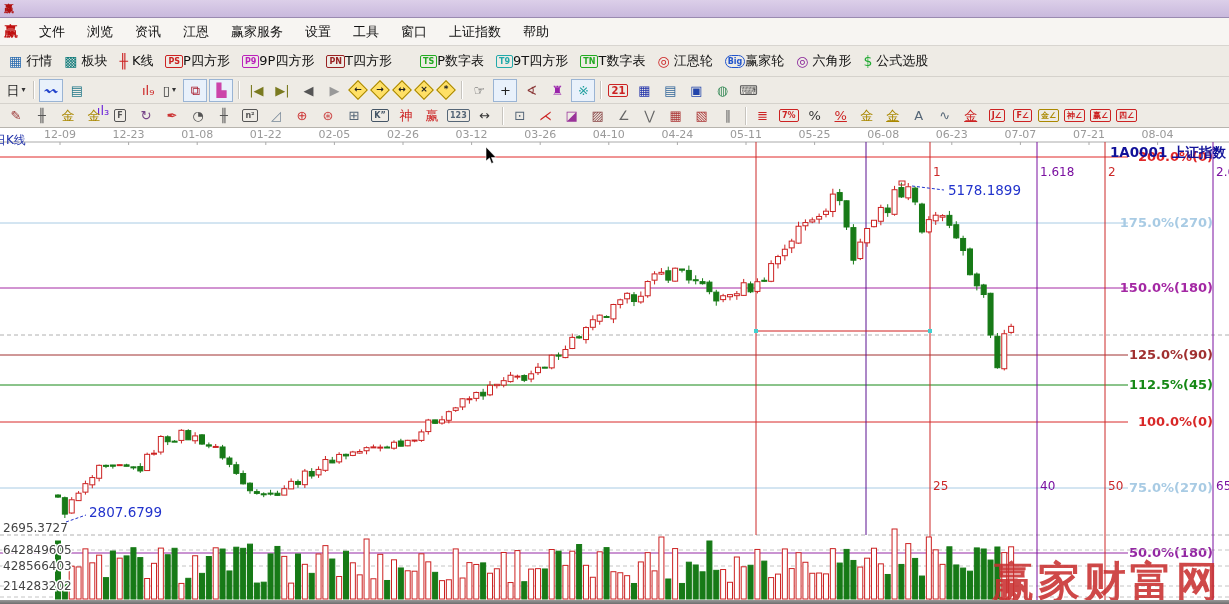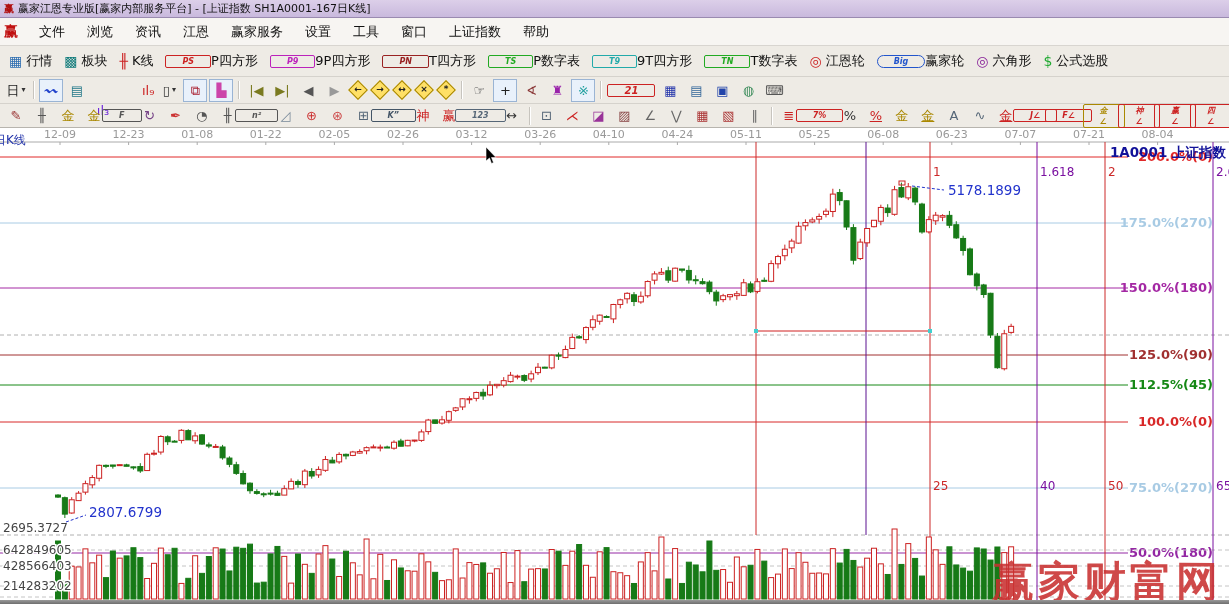--- a/index.html
+++ b/index.html
@@ -15,40 +15,39 @@
   .tb{background:#eeebe5;display:flex;align-items:center;box-sizing:border-box;padding-left:3px;}
   .tb1{height:31px;border-bottom:1px solid #d5d2cc;}
   .tb2{height:27px;border-bottom:1px solid #d5d2cc;}
   .tb3{height:24px;border-bottom:1px solid #b7b4ae;}
   .tbtn{display:inline-flex;align-items:center;height:24px;padding:0 5px;margin:0 1px;cursor:default;}
   .tbtn .glyph{font-size:14px;line-height:1;margin-right:4px;}
   .tbtn .lbl{font-size:13px;color:#111;white-space:nowrap;}
   .ibtn{display:inline-flex;align-items:center;justify-content:center;min-width:22px;height:21px;
     margin:0 1px;font-size:13px;line-height:1;cursor:default;border:1px solid transparent;}
   .ibtn.sel{border:1px solid #9ab4d4;background:#e9f1fb;}
-  .badge{font-size:8px;font-weight:bold;border:1px solid currentColor;padding:0 16px;border-radius:2px;
-    line-height:11px;font-style:italic;}
+  .badge{font-size:8px;font-weight:bold;border:1px solid currentColor;padding:0 2px;border-radius:2px;
+    line-height:11px;}
   .badge.round{border-radius:7px;}
   .undl{text-decoration:underline;}
   .dd::after{content:"▾";font-size:8px;color:#333;margin-left:2px;}
   .sep{width:1px;height:18px;background:#c7c4be;margin:0 4px;box-shadow:1px 0 0 #fff;}
   .dia{position:relative;width:12px;height:12px;background:#ffe066;border:1px solid #a58400;
     transform:rotate(45deg);margin:0 4px;}
   .dia span{position:absolute;left:-1px;top:-1px;width:12px;height:12px;display:flex;align-items:center;
     justify-content:center;transform:rotate(-45deg);font-size:9px;color:#222;font-weight:bold;}
   .chartwrap{position:relative;width:1229px;height:472px;background:#fff;}
   .bottombar{height:4px;background:linear-gradient(#9a9a9a,#6e6e6e);}
   svg text{user-select:none;}
 </style>
 </head>
 <body>
 
 <div class="titlebar">
   <span class="appicon">赢</span>
-  <span>赢家江恩专业版[赢家内部服务平台] - [上证指数  SH1A0001-167日K线]</span>
 </div>
 
 <div class="menubar">
   <span class="mlogo">赢</span>
   <span id="menu-items"><span class="menu-item">文件</span><span class="menu-item">浏览</span><span class="menu-item">资讯</span><span class="menu-item">江恩</span><span class="menu-item">赢家服务</span><span class="menu-item">设置</span><span class="menu-item">工具</span><span class="menu-item">窗口</span><span class="menu-item">上证指数</span><span class="menu-item">帮助</span></span>
 </div>
 
 <div class="tb tb1" id="tb1">
     <span class="tbtn">
       <span class="glyph" style="color: rgb(43, 108, 176); font-size: 14px;">▦</span>
@@ -68,21 +67,21 @@
     </span>
     <span class="tbtn">
       <span class="badge" style="color: rgb(187, 34, 187);">P9</span>
       <span class="lbl">9P四方形</span>
     </span>
     <span class="tbtn">
       <span class="badge" style="color: rgb(153, 34, 34);">PN</span>
       <span class="lbl">T四方形</span>
     </span>
     <span class="tbtn">
-      <span class="badge" style="color: rgb(34, 170, 34);">TS</span>
+      <span class="badge" style="color: rgb(34, 170, 34); margin-left: 16px;">TS</span>
       <span class="lbl">P数字表</span>
     </span>
     <span class="tbtn">
       <span class="badge" style="color: rgb(34, 170, 170);">T9</span>
       <span class="lbl">9T四方形</span>
     </span>
     <span class="tbtn">
       <span class="badge" style="color: rgb(34, 170, 34);">TN</span>
       <span class="lbl">T数字表</span>
     </span>

